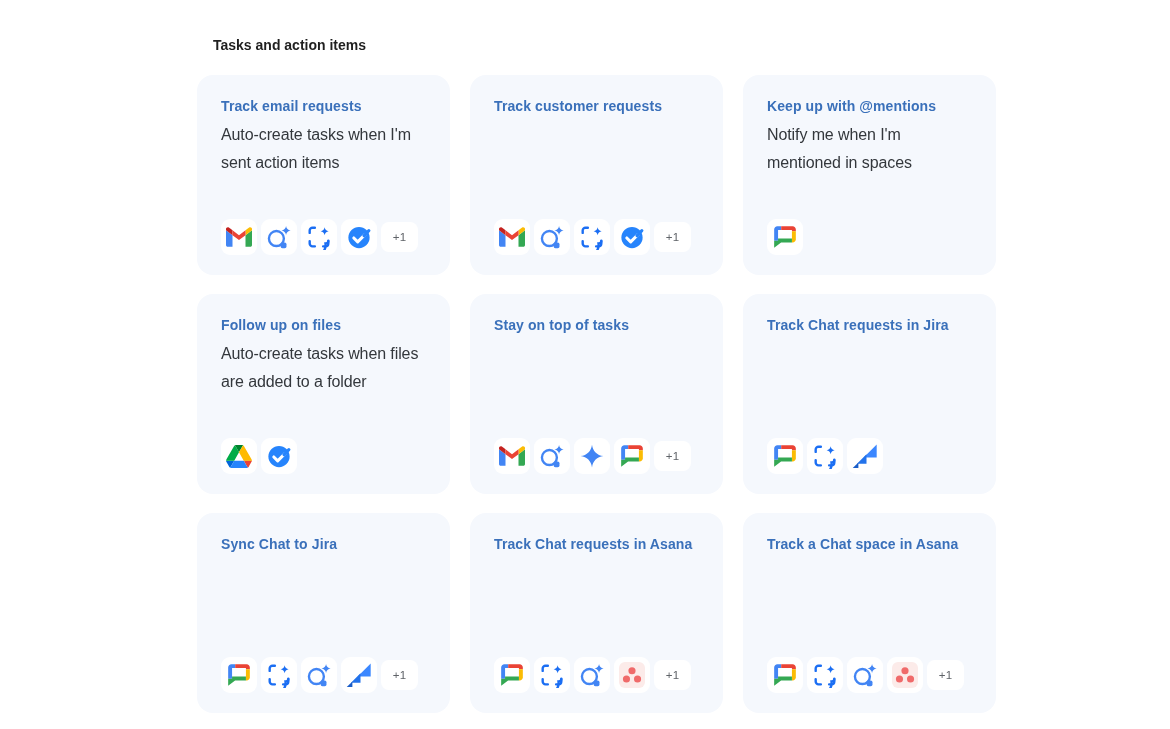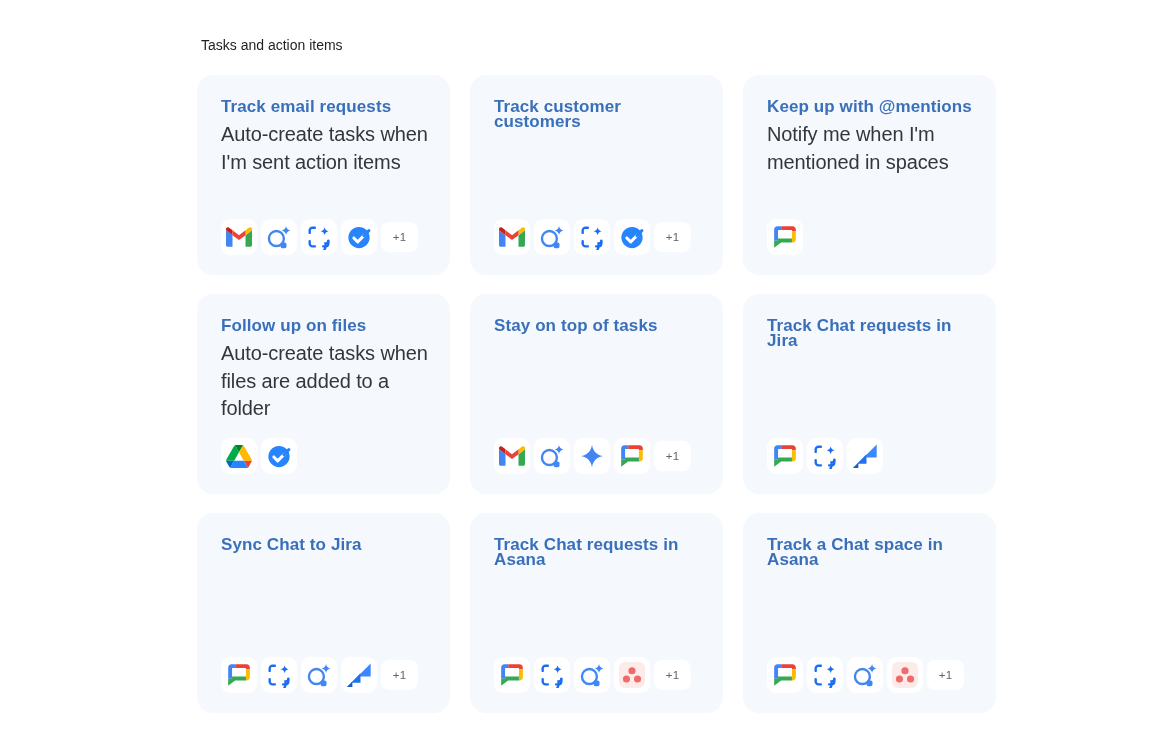--- a/index.html
+++ b/index.html
@@ -3,44 +3,44 @@
 <meta charset="utf-8">
 <style>
   html,body{margin:0;padding:0;}
   body{
     width:1170px;height:729px;overflow:hidden;background:#ffffff;
     font-family:"Liberation Sans", sans-serif;
     -webkit-font-smoothing:antialiased;
   }
   .page{padding:36px 0 0 197px;}
   .heading{
-    font-size:14px;line-height:18px;color:#1f1f1f;font-weight:400;
-    margin:0 0 21px 4px;
+    font-size:14px;line-height:18px;color:#1f1f1f;font-weight:700;
+    margin:0 0 21px 16px;
   }
   .grid{
     display:grid;
     grid-template-columns:repeat(3,253px);
     grid-auto-rows:200px;
     gap:19px 20px;
   }
   .card{
     box-sizing:border-box;
     background:#f5f8fd;
     border-radius:16px;
     padding:24px 22px 20px 24px;
     display:flex;flex-direction:column;
     cursor:pointer;
   }
   .card .label{
-    font-size:17px;line-height:15px;font-weight:700;
+    font-size:14px;line-height:15px;font-weight:700;
     color:#3a70ba;letter-spacing:.1px;
   }
   .card .title{
     margin:7px 0 0 0;
-    font-size:20px;line-height:27.5px;font-weight:400;
+    font-size:16px;line-height:27.5px;font-weight:400;
     color:#33373c;letter-spacing:-.1px;
   }
   .icons{
     margin-top:auto;
     display:flex;align-items:center;gap:4px;
   }
   .chip{
     width:36px;height:36px;border-radius:9px;background:#ffffff;
     display:flex;align-items:center;justify-content:center;flex:0 0 auto;
   }
@@ -92,21 +92,21 @@
               <circle cx="12" cy="12.5" r="9.8" fill="#2684fc"></circle>
               <path d="M7.2 12.9l3.6 3.6 7-7" fill="none" stroke="#ffffff" stroke-width="2.8" stroke-linecap="round" stroke-linejoin="round"></path>
               <path d="M16.6 10.7l4.5-4.5" fill="none" stroke="#2684fc" stroke-width="2.9" stroke-linecap="round"></path>
             </svg>
           </span>
           <span class="chip more">+1</span>
         </div>
     </article>
 
     <article class="card">
-      <div class="label">Track customer customers</div>
+      <div class="label">Track customer requests</div>
       <div class="icons">
           <span class="chip">
             <svg width="26" height="20" viewBox="0 0 48 36">
               <path fill="#4285f4" d="M3.27 36H12V14.7L0 5.7v27c0 1.82 1.47 3.3 3.27 3.3Z"></path>
               <path fill="#34a853" d="M36 36h8.73c1.8 0 3.27-1.48 3.27-3.3v-27l-12 9Z"></path>
               <path fill="#fbbc04" d="M36 14.7l12-9V3.3C48 .58 44.9-.97 42.72.66L36 5.7Z"></path>
               <path fill="#c5221f" d="M0 5.7l12 9V5.7L5.28.66C3.1-.97 0 .58 0 3.3Z"></path>
               <path fill="#ea4335" d="M12 14.7l12 9 12-9v-9l-12 9-12-9Z"></path>
             </svg>
           </span>

